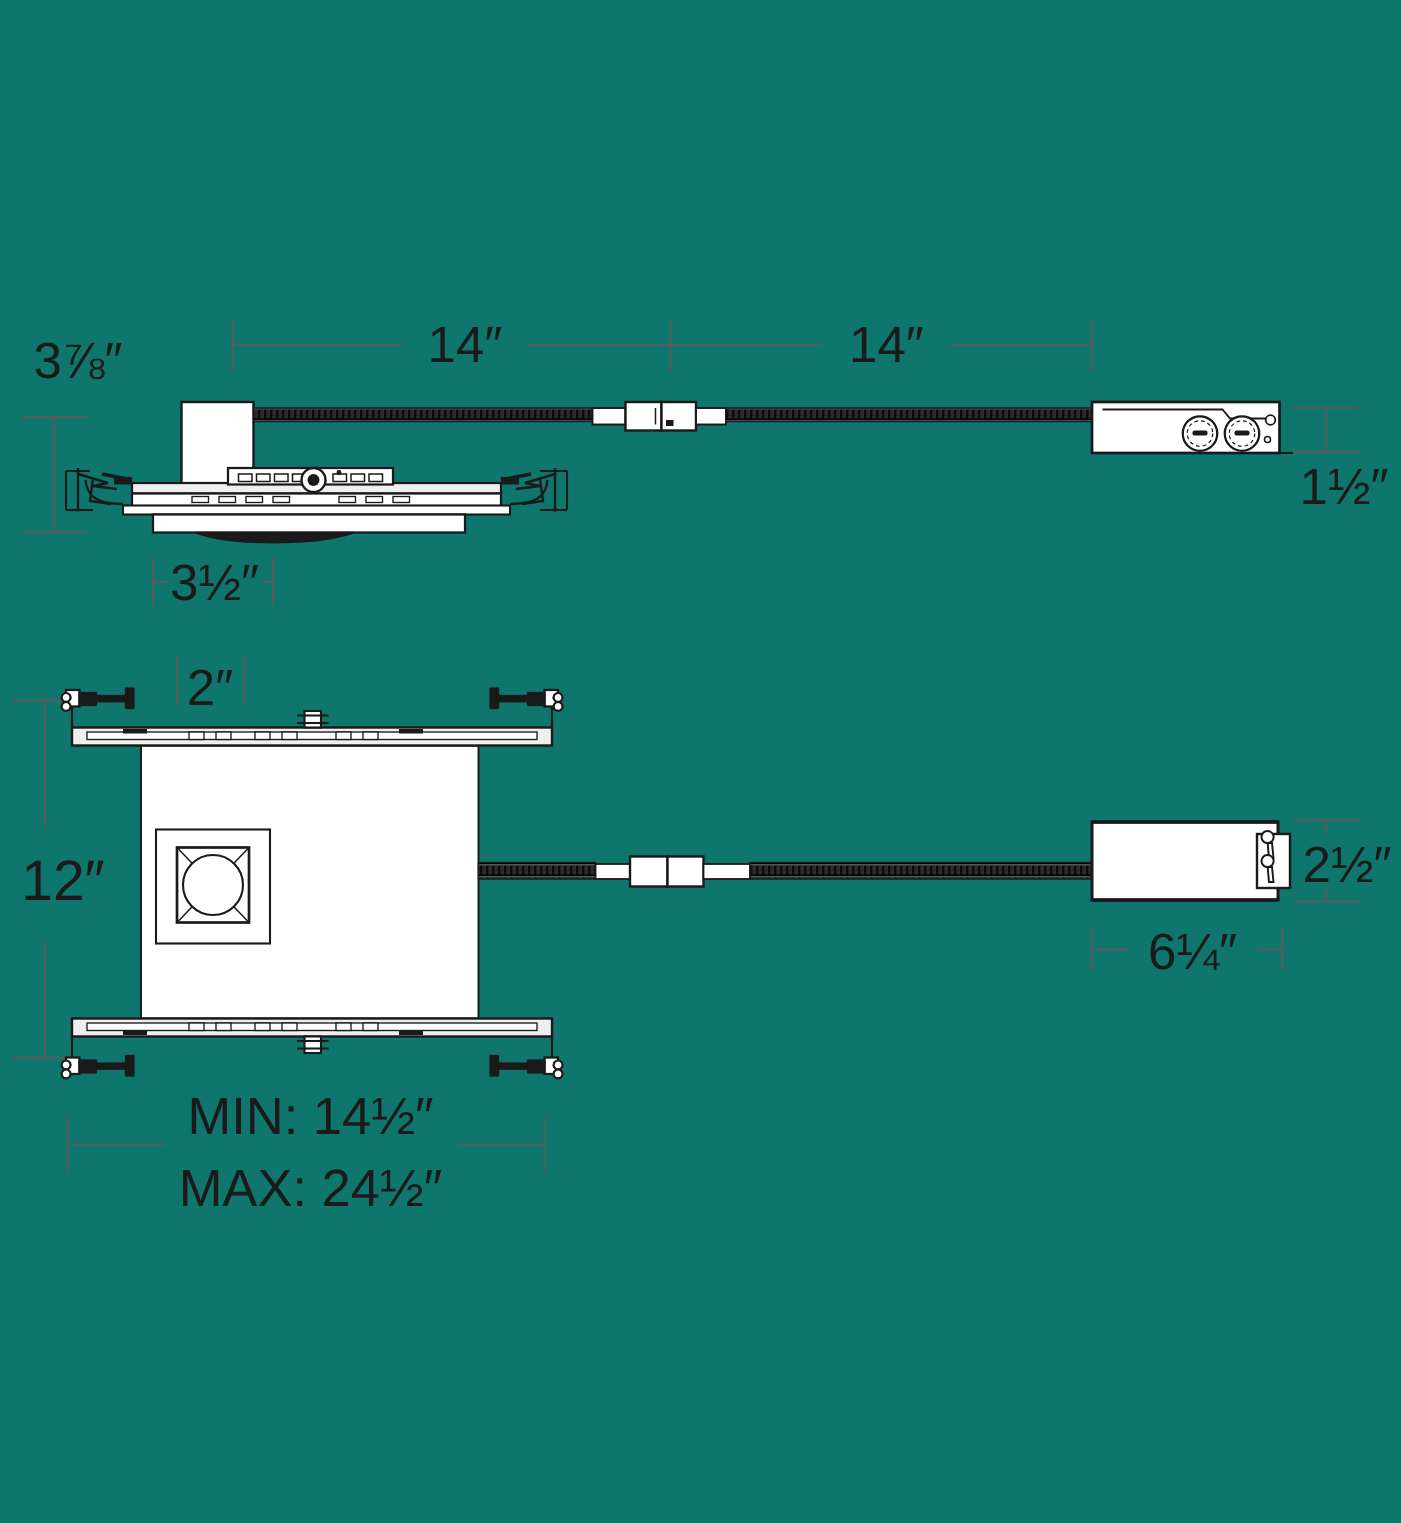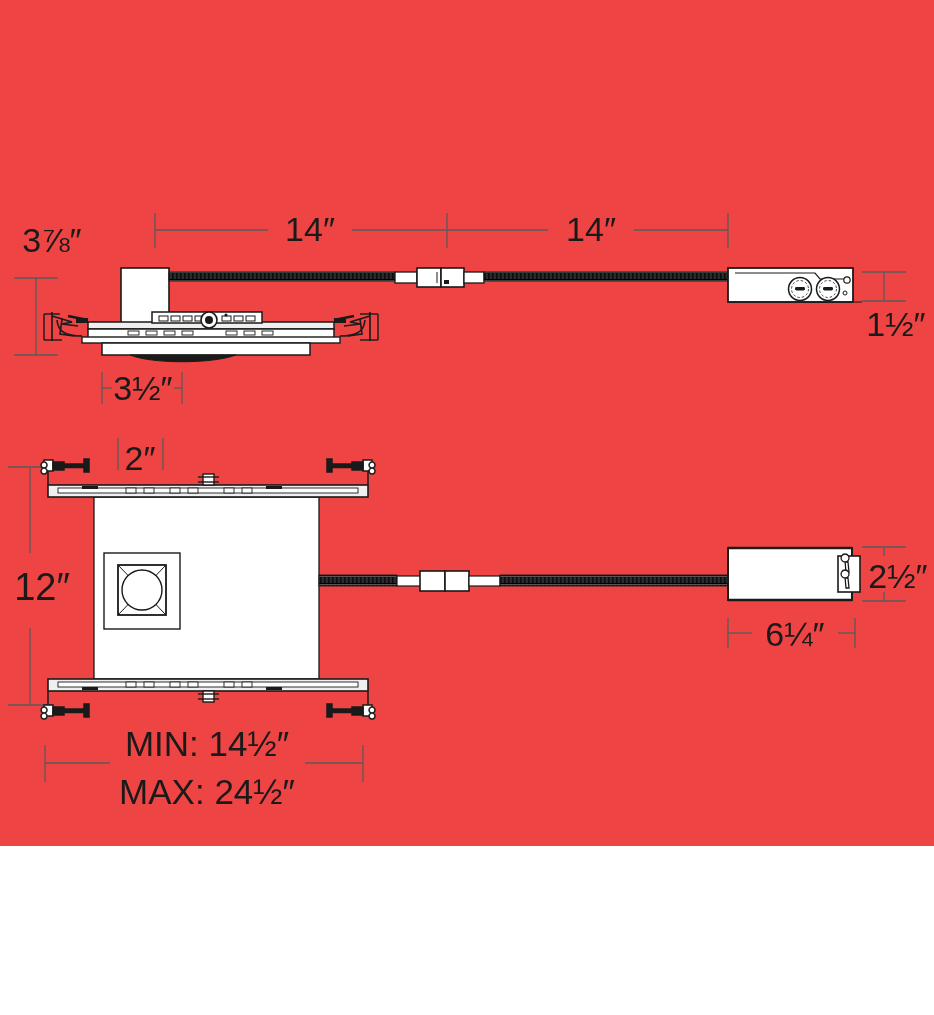--- a/index.html
+++ b/index.html
@@ -7,22 +7,22 @@
     padding: 0;
     background: #ffffff;
   }
   body {
     font-family: "Liberation Sans", sans-serif;
     color: #1a1a1a;
   }
   #stage {
     position: relative;
     width: 934px;
-    height: 846px;
-    background: #ef4444;
+    height: 1015px;
+    background: #0f766e;
     overflow: hidden;
   }
   #drawing {
     position: absolute;
     left: 0;
     top: 0;
   }
   .dim-text {
     font-family: "Liberation Sans", sans-serif;
     font-weight: 400;

